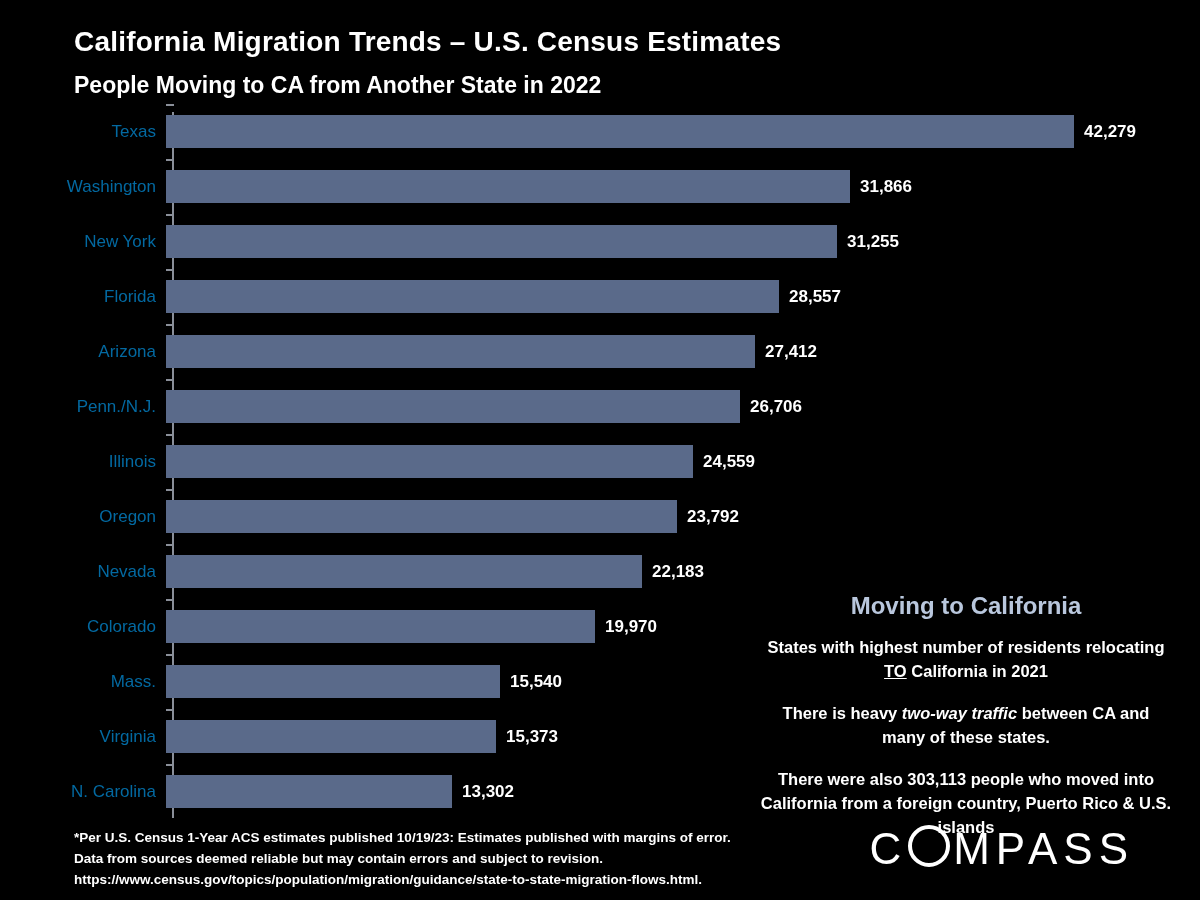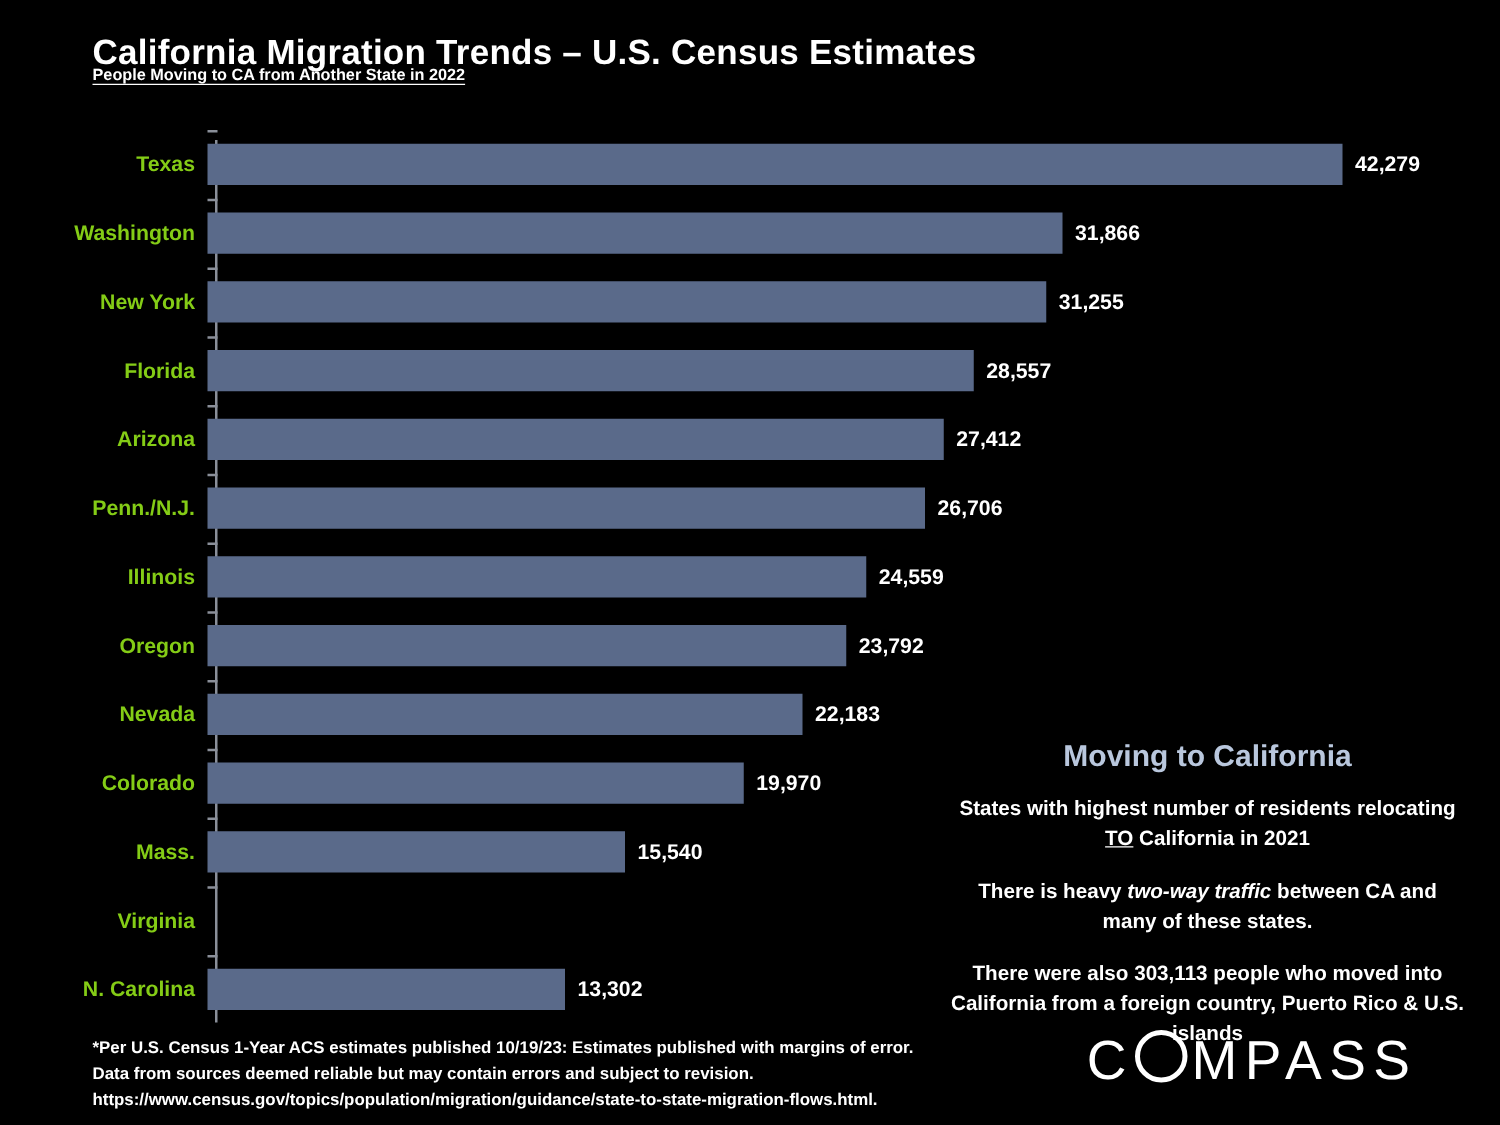--- a/index.html
+++ b/index.html
@@ -29,25 +29,24 @@
     top: 26px;
     font-size: 28px;
     font-weight: bold;
     letter-spacing: 0.2px;
     color: #ffffff;
     white-space: nowrap;
   }
   .subtitle {
     position: absolute;
     left: 74px;
-    top: 52px;
-    font-size: 13px;
-    font-weight: bold;
-    color: #ffffff;
-    text-decoration: underline;
+    top: 72px;
+    font-size: 23px;
+    font-weight: bold;
+    color: #ffffff;
     text-underline-offset: 3px;
     white-space: nowrap;
   }
 
   
   .chart {
     position: absolute;
     left: 0px;
     top: 104px;
     width: 1200px;
@@ -71,22 +70,22 @@
     position: relative;
     height: 55px;
     display: flex;
     align-items: center;
   }
   .row-label {
     width: 164px;
     text-align: right;
     padding-right: 8px;
     font-size: 17px;
-    font-weight: bold;
-    color: #84cc16;
+    font-weight: normal;
+    color: #0369a1;
     white-space: nowrap;
     box-sizing: border-box;
   }
   .tick {
     position: absolute;
     left: 166px;
     width: 8px;
     height: 2px;
     background: #8a8f99;
     top: 0px;
@@ -262,20 +261,24 @@
           <div class="row-label">Mass.</div>
           <div class="tick"></div>
           <div class="bar-wrap">
             <div class="bar" style="width: 334px; background: rgb(90, 106, 138);"></div>
             <div class="bar-value">15,540</div>
           </div>
         </div>
         <div class="row">
           <div class="row-label">Virginia</div>
           <div class="tick"></div>
+          <div class="bar-wrap">
+            <div class="bar" style="width: 330px; background: rgb(90, 106, 138);"></div>
+            <div class="bar-value">15,373</div>
+          </div>
         </div>
         <div class="row">
           <div class="row-label">N. Carolina</div>
           <div class="tick"></div>
           <div class="bar-wrap">
             <div class="bar" style="width: 286px; background: rgb(90, 106, 138);"></div>
             <div class="bar-value">13,302</div>
           </div>
         </div>
       </div>

